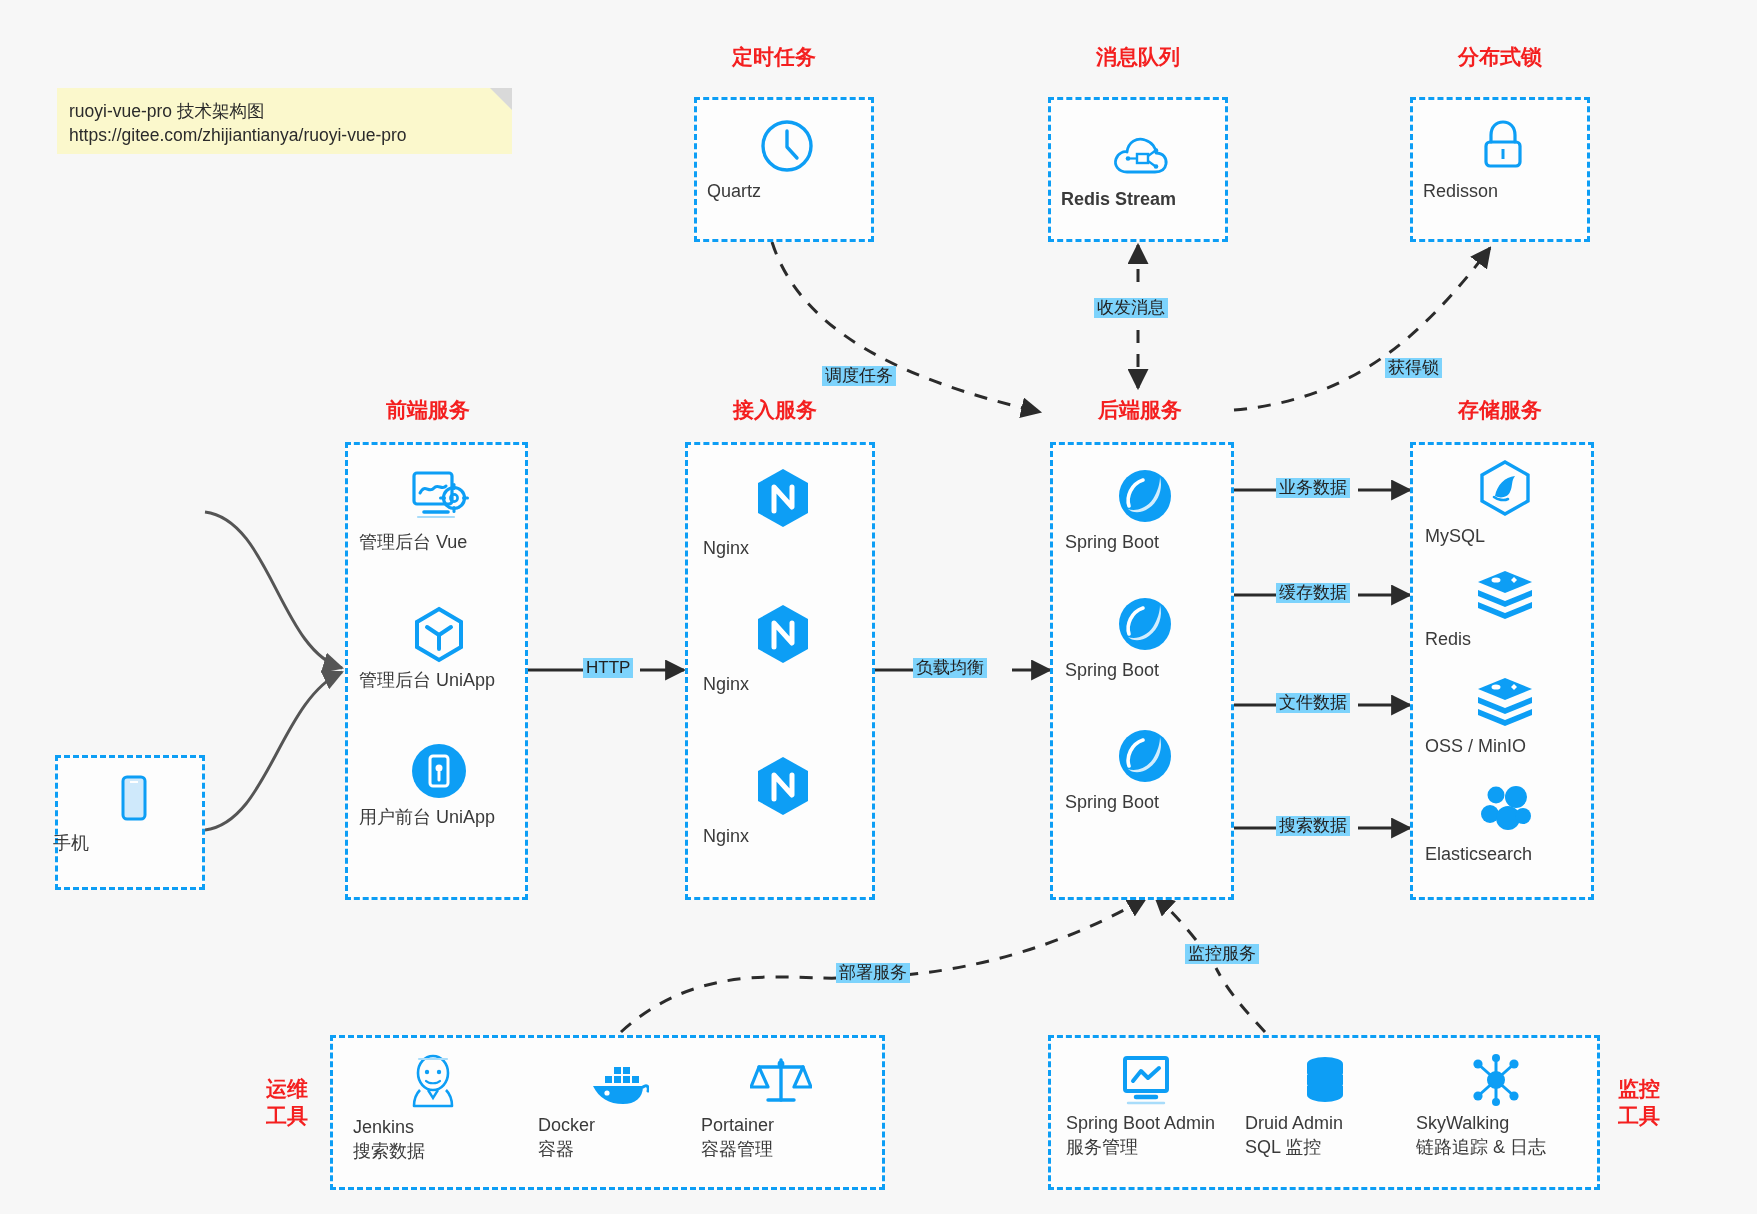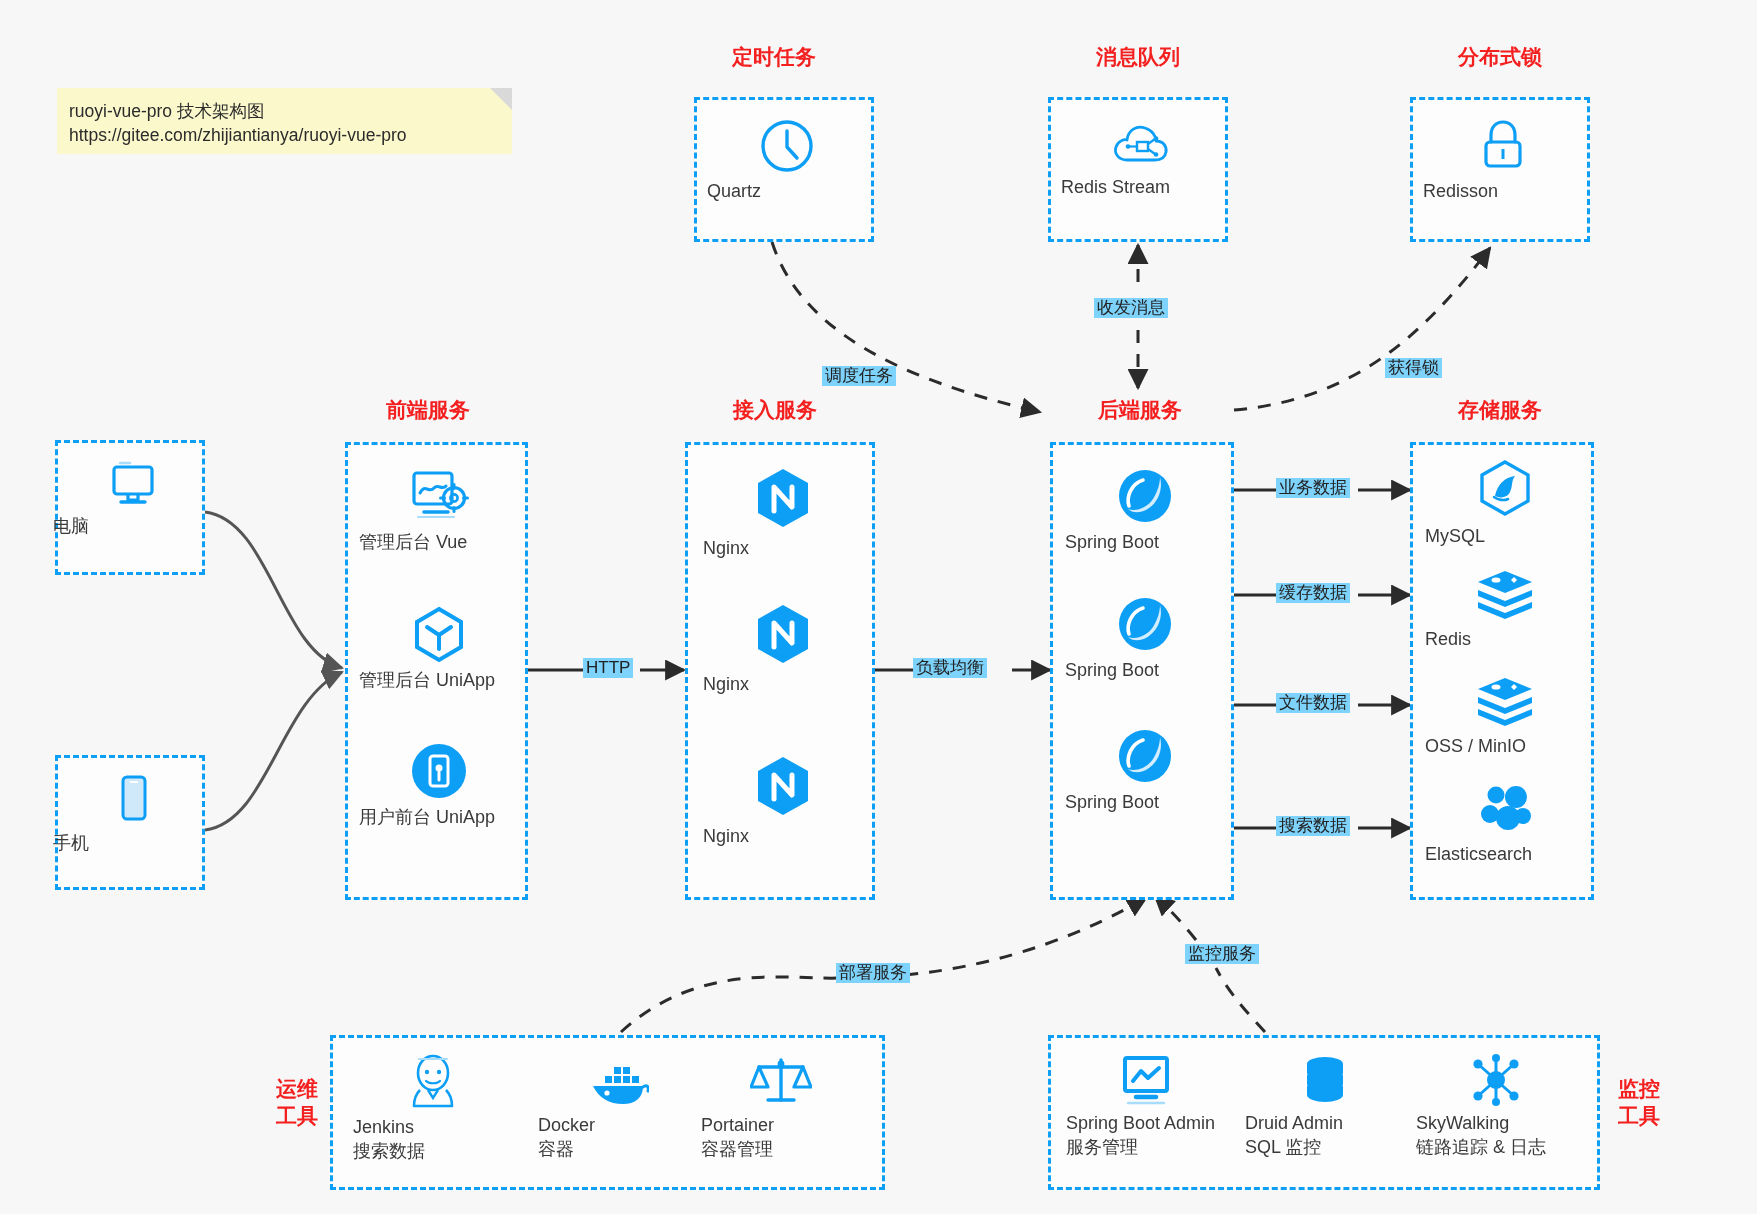--- a/index.html
+++ b/index.html
@@ -173,21 +173,21 @@
       <svg class="icon" width="56" height="56" viewBox="0 0 56 56">
         <circle cx="28" cy="28" r="24" fill="none" stroke="#0d9ef5" stroke-width="3.4"></circle>
         <path d="M28 13 L28 29 L38 40" fill="none" stroke="#0d9ef5" stroke-width="3.4" stroke-linecap="round" stroke-linejoin="round"></path>
       </svg>
       <div class="cap">Quartz</div>
     </div>
   </div>
 
   <div class="group-title" style="left:1058px; top:45px; width:160px;">消息队列</div>
   <div class="group" style="left:1048px; top:97px; width:180px; height:145px;">
-    <div class="node" style="left:10px; top:18px;">
+    <div class="node" style="left:10px; top:30px;font-weight:bold;">
       <svg class="icon" width="60" height="52" viewBox="0 0 60 52">
         <path d="M16 42 C7 42 3 35 5 29 C7 23 13 21 16 22 C17 12 26 7 34 10 C41 12 45 18 45 23
                  C52 23 56 28 55 34 C54 40 49 42 44 42 Z" fill="none" stroke="#0d9ef5" stroke-width="2.8" stroke-linejoin="round"></path>
         <rect x="26" y="24" width="11" height="9" fill="none" stroke="#0d9ef5" stroke-width="2.4"></rect>
         <line x1="18" y1="28.5" x2="26" y2="28.5" stroke="#0d9ef5" stroke-width="2.2"></line>
         <line x1="37" y1="26" x2="44" y2="21" stroke="#0d9ef5" stroke-width="2.2"></line>
         <line x1="37" y1="31" x2="44" y2="36" stroke="#0d9ef5" stroke-width="2.2"></line>
         <circle cx="17" cy="28.5" r="2.3" fill="#0d9ef5"></circle>
         <circle cx="45" cy="20.5" r="2.3" fill="#0d9ef5"></circle>
         <circle cx="45" cy="36.5" r="2.3" fill="#0d9ef5"></circle>
@@ -201,31 +201,20 @@
     <div class="node" style="left:10px; top:16px;">
       <svg class="icon" width="54" height="58" viewBox="0 0 54 58">
         <path d="M15 26 L15 19 C15 11 20 6 27 6 C34 6 39 11 39 19 L39 26" fill="none" stroke="#0d9ef5" stroke-width="3.2" stroke-linecap="round"></path>
         <rect x="10" y="26" width="34" height="24" rx="4" fill="none" stroke="#0d9ef5" stroke-width="3.2"></rect>
         <line x1="27" y1="33" x2="27" y2="43" stroke="#0d9ef5" stroke-width="3"></line>
       </svg>
       <div class="cap">Redisson</div>
     </div>
   </div>
 
-  <div class="group" style="left:55px; top:440px; width:150px; height:135px;">
-    <div class="node" style="left:-5px; top:16px;">
-      <svg class="icon" width="54" height="50" viewBox="0 0 54 50">
-        <rect x="8" y="8" width="38" height="27" rx="3" fill="none" stroke="#0d9ef5" stroke-width="3.2"></rect>
-        <path d="M22 35 L22 41 L32 41 L32 35" fill="none" stroke="#0d9ef5" stroke-width="3.2"></path>
-        <line x1="15" y1="43" x2="39" y2="43" stroke="#0d9ef5" stroke-width="3.4" stroke-linecap="round"></line>
-        <line x1="14" y1="4" x2="24" y2="4" stroke="#a8dcfa" stroke-width="2.4" stroke-linecap="round"></line>
-      </svg>
-      <div class="cap">电脑</div>
-    </div>
-  </div>
 
   <div class="group" style="left:55px; top:755px; width:150px; height:135px;">
     <div class="node" style="left:-5px; top:14px;">
       <svg class="icon" width="50" height="54" viewBox="0 0 50 54">
         <rect x="15" y="5" width="22" height="42" rx="4" fill="#cfe9fb" stroke="#0d9ef5" stroke-width="3"></rect>
         <line x1="22" y1="10" x2="30" y2="10" stroke="#ffffff" stroke-width="2"></line>
       </svg>
       <div class="cap">手机</div>
     </div>
   </div>
@@ -370,21 +359,21 @@
         <circle cx="20" cy="12" r="8.5" fill="#0d9ef5"></circle>
         <circle cx="40" cy="14" r="11" fill="#0d9ef5"></circle>
         <circle cx="14" cy="31" r="9" fill="#0d9ef5"></circle>
         <circle cx="32" cy="35" r="12" fill="#0d9ef5"></circle>
         <circle cx="47" cy="33" r="8" fill="#0d9ef5"></circle>
       </svg>
       <div class="cap">Elasticsearch</div>
     </div>
   </div>
 
-  <div class="side-title" style="left:256px; top:1075px; width:62px;text-align:right;">
+  <div class="side-title" style="left:256px; top:1075px; width:62px;">
     <div>运维</div>
     <div>工具</div>
   </div>
   <div class="group" style="left:330px; top:1035px; width:555px; height:155px;">
 
     <div class="node" style="left:20px; top:14px;">
       <svg class="icon" width="58" height="58" viewBox="0 0 58 58">
         <ellipse cx="29" cy="21" rx="15" ry="17" fill="none" stroke="#0d9ef5" stroke-width="2.6"></ellipse>
         <path d="M16 38 C12 42 10 48 10 54 L48 54 C48 48 46 42 42 38" fill="none" stroke="#0d9ef5" stroke-width="2.6" stroke-linejoin="round"></path>
         <path d="M24 38 L29 46 L34 38" fill="none" stroke="#0d9ef5" stroke-width="2.4"></path>

